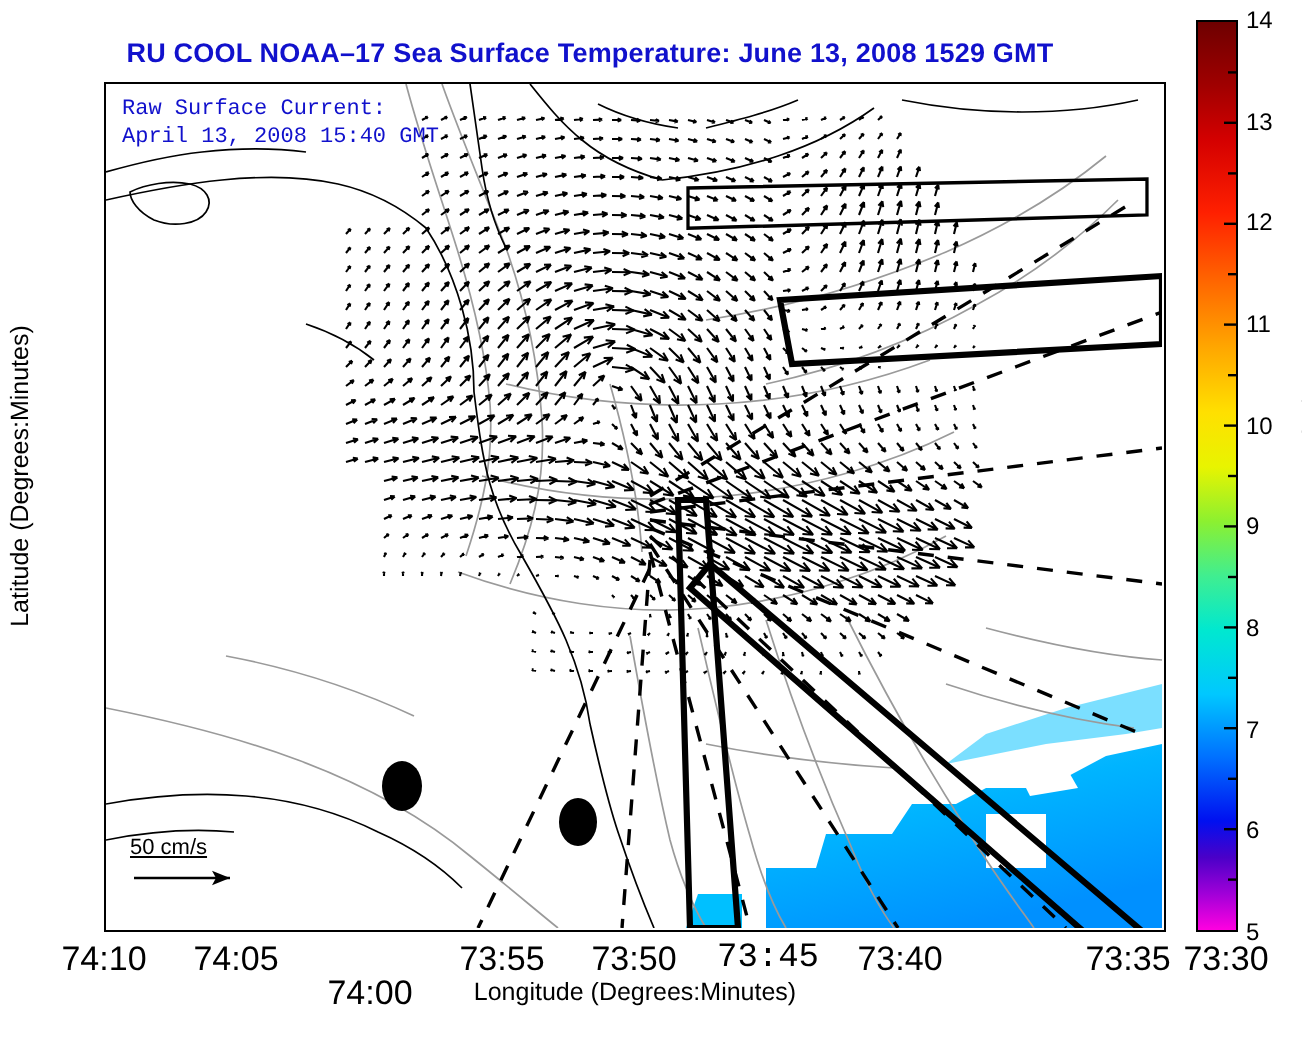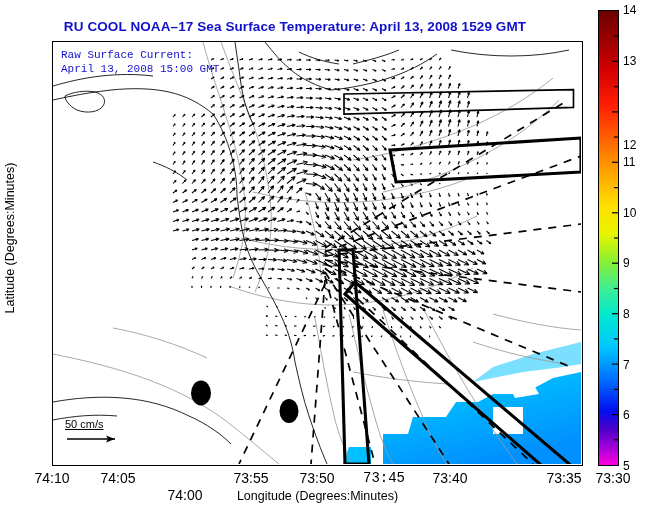--- a/index.html
+++ b/index.html
@@ -14,21 +14,21 @@
   .plotbox{position:absolute;left:52px;top:41px;width:531px;height:425px;
            border:1.5px solid #000;box-sizing:border-box;background:#fff;
            overflow:hidden;}
 
   .annot{position:absolute;left:8px;top:6px;color:#1111cc;font-size:11px;
          line-height:14px;white-space:nowrap;z-index:9;font-family:Liberation Mono, monospace;}
   .ylab-wrap{position:absolute;left:-2px;top:41px;height:425px;width:18px;}
   .ylab{position:absolute;left:-94px;top:190px;width:212px;text-align:center;
         transform:rotate(-90deg);font-size:12.5px;white-space:nowrap;}
 
-  .xtick{position:absolute;top:470px;font-size:14px;color:#000;
+  .xtick{position:absolute;top:470px;font-size:17px;color:#000;
          transform:translateX(-50%);white-space:nowrap;}
   .xlab{position:absolute;left:52px;top:489px;width:531px;text-align:center;
         font-size:12.5px;}
 
   .cbar{position:absolute;left:598px;top:10px;width:21px;height:456px;
         border:1.2px solid #000;box-sizing:border-box;}
   .cbar-ticklab{position:absolute;left:623px;font-size:12px;color:#000;
                 transform:translateY(-50%);white-space:nowrap;}
   .cbar-lab{position:absolute;left:566px;top:238px;width:180px;text-align:center;
             transform:rotate(-90deg);font-size:12.5px;white-space:nowrap;}
@@ -42,21 +42,21 @@
   .lane{fill:none;stroke:#000;stroke-width:3.1;}
   .radial{fill:none;stroke:#000;stroke-width:1.7;stroke-dasharray:8 7;}
   .site{fill:#000;}
   .vec{stroke:#000;stroke-width:1.05;fill:none;}
 </style>
 </head>
 <body>
 
 <div id="fig">
 
-  <div class="title">RU COOL  NOAA–17  Sea Surface Temperature:  April 13, 2008 1529 GMT</div>
+  <div class="title">RU COOL  NOAA–17  Sea Surface Temperature:  June 13, 2008 1529 GMT</div>
 
   <div>
     
     
     
     
     
     
   </div>
 
@@ -1053,21 +1053,21 @@
       </g>
 
       <g>
         <ellipse class="site" cx="148" cy="351" rx="10" ry="12.5"></ellipse>
         <ellipse class="site" cx="236" cy="369" rx="9.5" ry="12"></ellipse>
       </g>
     </svg>
 
     <div class="annot">
       <div>Raw Surface Current:</div>
-      <div>April 13, 2008 15:00 GMT</div>
+      <div>April 13, 2008 15:40 GMT</div>
     </div>
 
     <div class="scalebox">
       <div class="txt">50 cm/s</div>
       <svg width="58" height="16">
         <line x1="2" y1="9" x2="50" y2="9" stroke="#000" stroke-width="1.3"></line>
         <path d="M50,9 L41,5.4 L43,9 L41,12.6 Z" fill="#000"></path>
       </svg>
     </div>
   </div>
@@ -1093,21 +1093,21 @@
         <line x1="15" y1="327.9" x2="19" y2="327.9"></line>
         <line x1="15" y1="378.4" x2="19" y2="378.4"></line>
         <line x1="15" y1="428.8" x2="19" y2="428.8"></line>
       </g>
     </svg>
   </div>
 
   <div>
     <div class="cbar-ticklab" style="top:10px;">14</div>
     <div class="cbar-ticklab" style="top:61px;text-align:right;">13</div>
-    <div class="cbar-ticklab" style="top:111px;margin-top:34px;">12</div>
+    <div class="cbar-ticklab" style="top:111px;">12</div>
     <div class="cbar-ticklab" style="top:162px;">11</div>
     <div class="cbar-ticklab" style="top:213px;">10</div>
     <div class="cbar-ticklab" style="top:263px;">9</div>
     <div class="cbar-ticklab" style="top:314px;">8</div>
     <div class="cbar-ticklab" style="top:365px;">7</div>
     <div class="cbar-ticklab" style="top:415px;">6</div>
     <div class="cbar-ticklab" style="top:466px;">5</div>
   </div>
 
   <div class="cbar-lab">Temperature (°C)</div>

